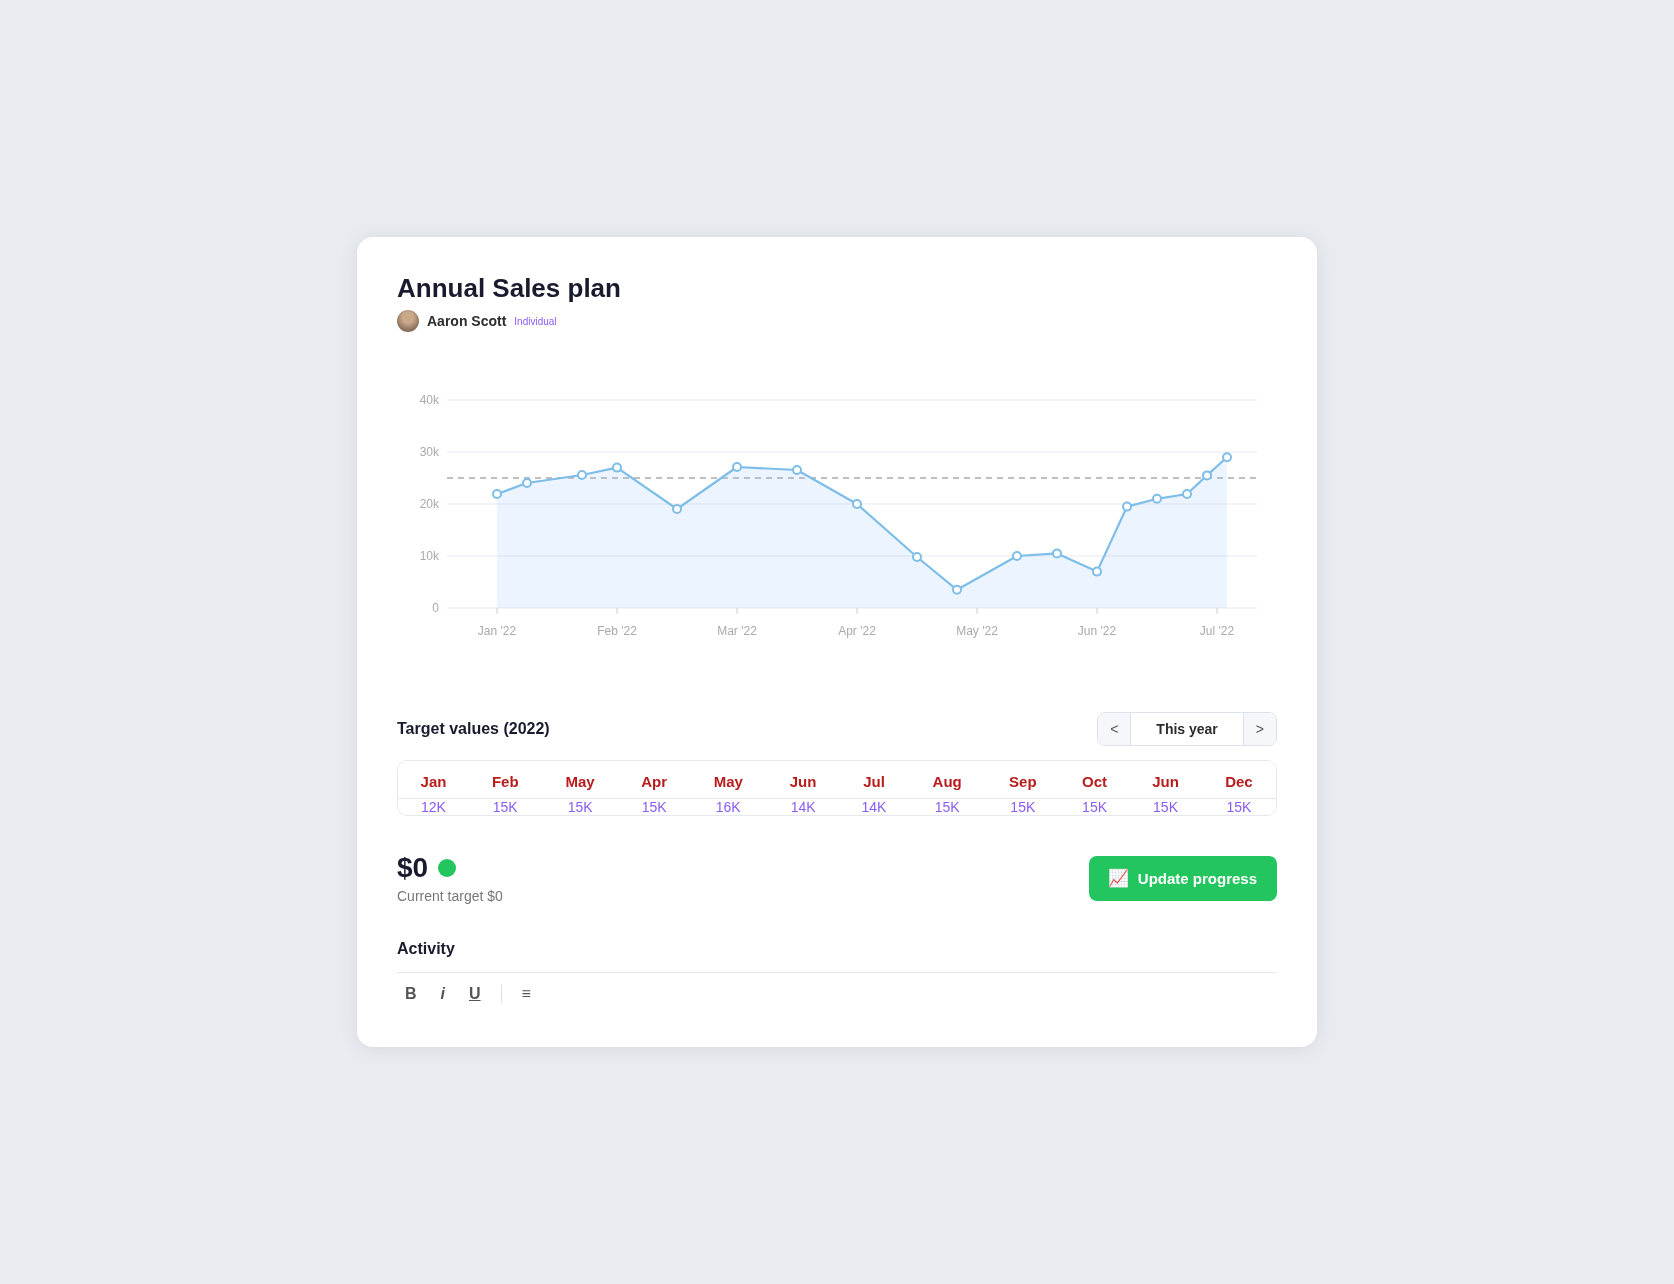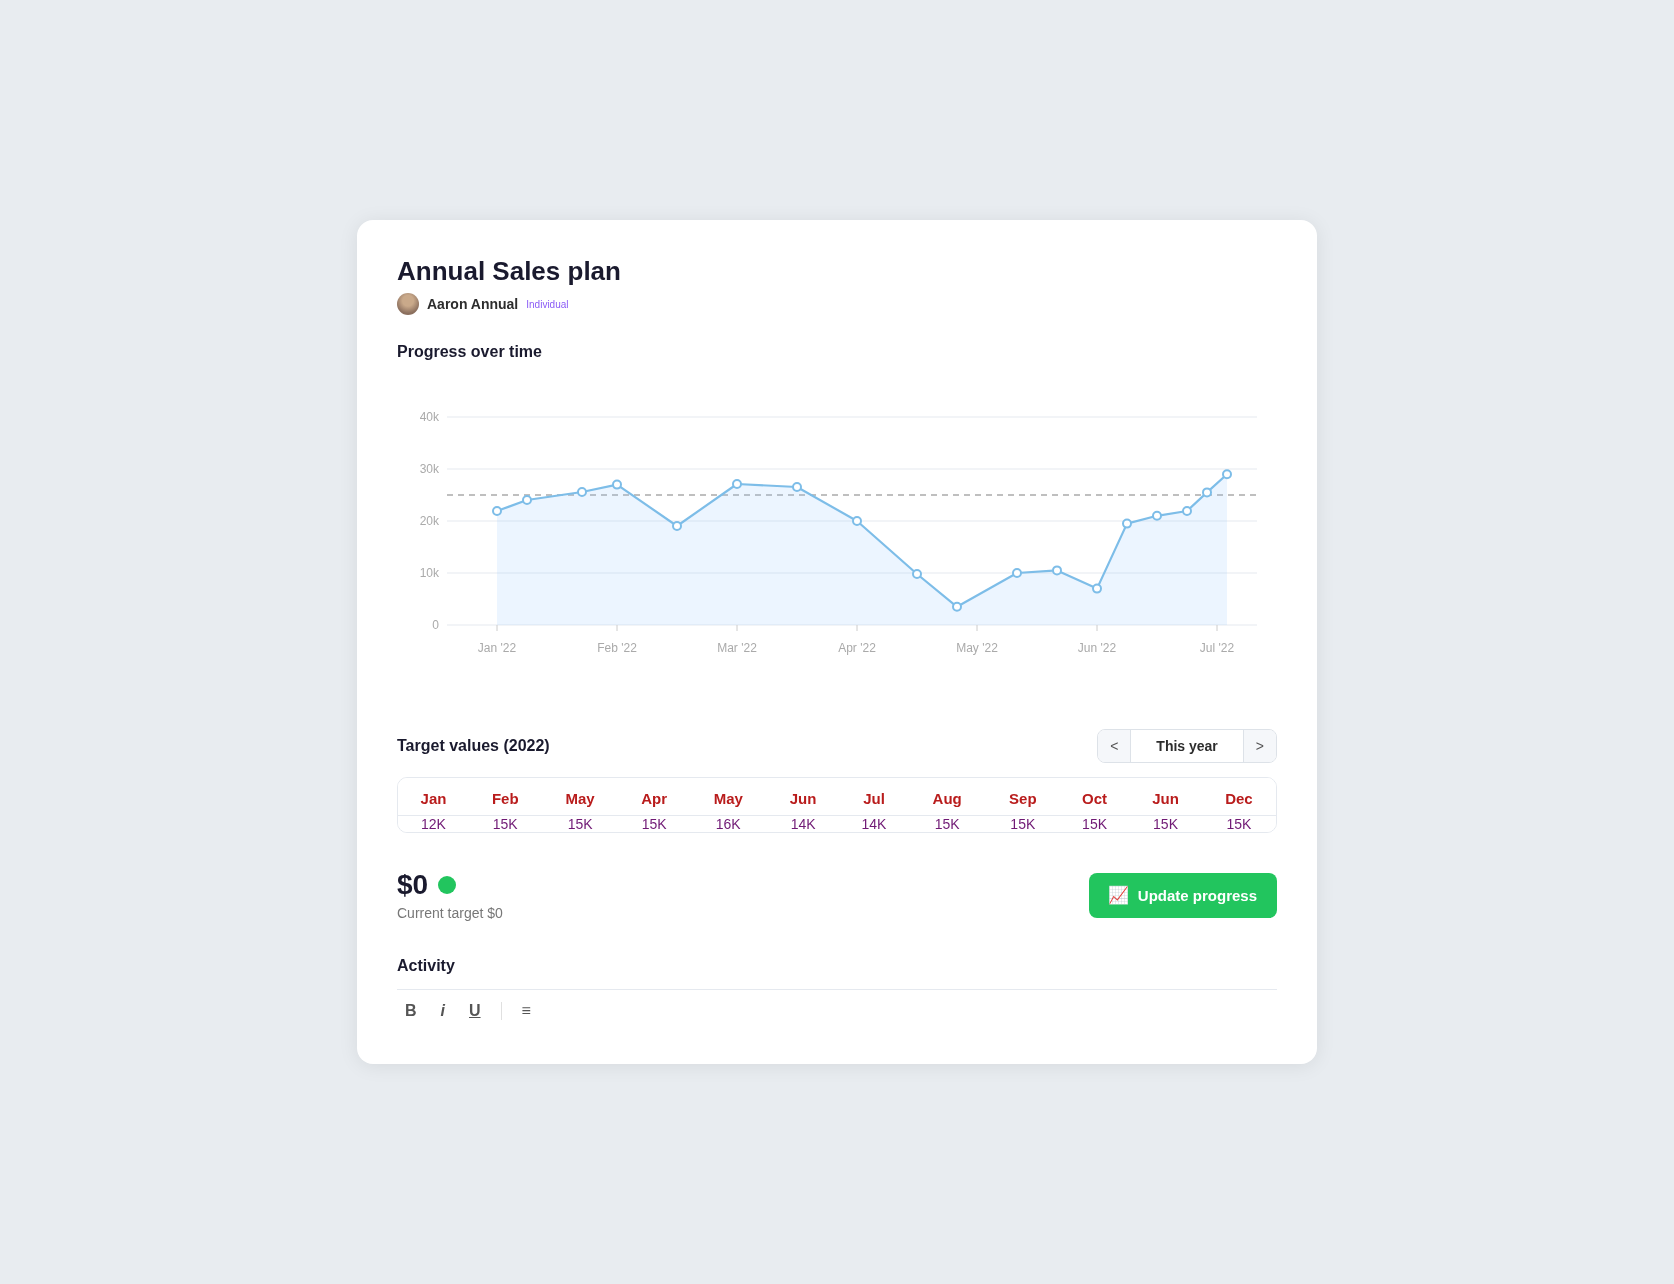--- a/index.html
+++ b/index.html
@@ -126,21 +126,21 @@
       font-weight: 700;
       color: #b91c1c;
       border-bottom: 1px solid #e5e9ef;
       background: #fff;
     }
     .target-table td {
       text-align: center;
       padding: 0 6px;
       font-size: 14px;
       font-weight: 500;
-      color: #701a75;
+      color: #8b5cf6;
       background: #fff;
     }
     .progress-section {
       display: flex;
       justify-content: space-between;
       align-items: center;
       margin-bottom: 28px;
       padding: 8px 0;
     }
     .progress-left {}
@@ -215,25 +215,24 @@
 </head>
 <body>
 
 <div class="card">
 
   <h1 class="page-title">Annual Sales plan</h1>
   <div class="user-row">
     <div class="avatar">
       <div class="avatar-img"></div>
     </div>
-    <span class="user-name">Aaron Annual</span>
+    <span class="user-name">Aaron Scott</span>
     <span class="user-type">Individual</span>
   </div>
 
-  <div class="section-title">Progress over time</div>
   <div class="chart-container">
     <svg class="chart-svg" viewBox="0 0 880 280">
 
       <line x1="50" y1="20" x2="860" y2="20" stroke="#e5e9ef" stroke-width="1"></line>
       <line x1="50" y1="72" x2="860" y2="72" stroke="#e5e9ef" stroke-width="1"></line>
       <line x1="50" y1="124" x2="860" y2="124" stroke="#e5e9ef" stroke-width="1"></line>
       <line x1="50" y1="176" x2="860" y2="176" stroke="#e5e9ef" stroke-width="1"></line>
       <line x1="50" y1="228" x2="860" y2="228" stroke="#e5e9ef" stroke-width="1"></line>
 
       <text x="42" y="24" text-anchor="end" font-size="12" fill="#aaa">40k</text>

